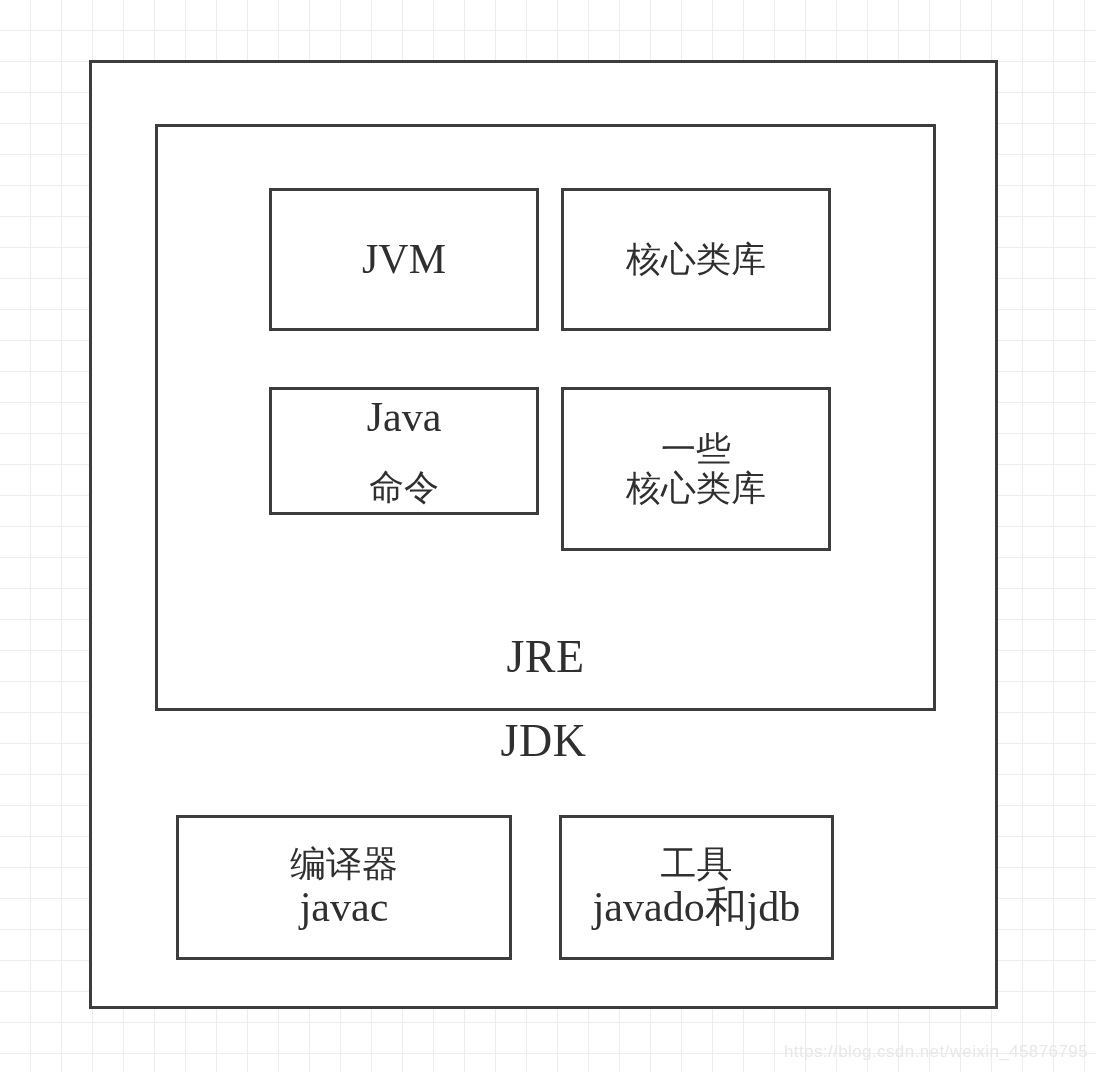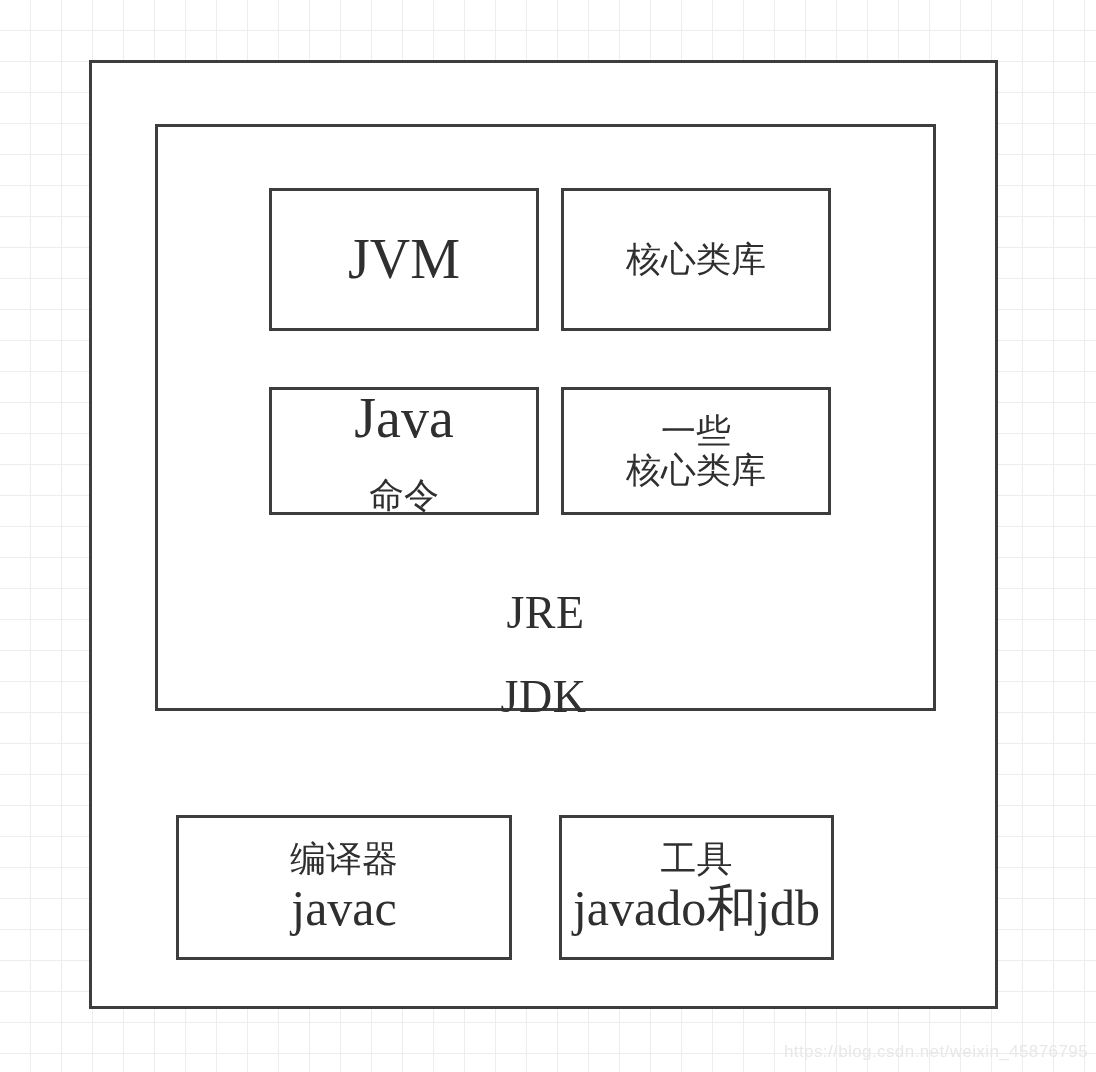--- a/index.html
+++ b/index.html
@@ -52,45 +52,46 @@
     top: 61px;
     width: 781px;
     height: 587px;
     justify-content: flex-start;
   }
 
   
   #jvm-box        { left: 111px; top: 61px;  width: 270px; height: 143px; }
   #core-lib-box   { left: 403px; top: 61px;  width: 270px; height: 143px; }
   #java-cmd-box   { left: 111px; top: 260px; width: 270px; height: 128px; gap: 27px; }
-  #base-comp-box  { left: 403px; top: 260px; width: 270px; height: 128px; }
+  #base-comp-box  { left: 403px; top: 260px; width: 270px; height: 164px; }
 
   #compiler-box   { left: 84px;  top: 752px; width: 336px; height: 145px; }
   #tools-box      { left: 467px; top: 752px; width: 275px; height: 145px; }
 
   
   .container-label {
     position: absolute;
     width: 100%;
     text-align: center;
     font-size: 46px;
     letter-spacing: 0.5px;
+    margin-top: 44px;
   }
 
   #jre-label { top: 460px; left: 0; }
   #jdk-label { top: 608px; left: 0; }
 
   .line {
     display: block;
   }
 
-  .latin { font-size: 56px; }
+  .latin { font-size: 42px; }
   .han   { font-size: 35px; }
   .han-sm { font-size: 36px; }
-  .latin-sm { font-size: 50px; }
+  .latin-sm { font-size: 42px; }
 
   
   #watermark {
     position: absolute;
     right: 8px;
     bottom: 10px;
     font-family: "Liberation Sans", "DejaVu Sans", sans-serif;
     font-size: 17px;
     color: #e8e8e8;
     letter-spacing: 0.4px;

